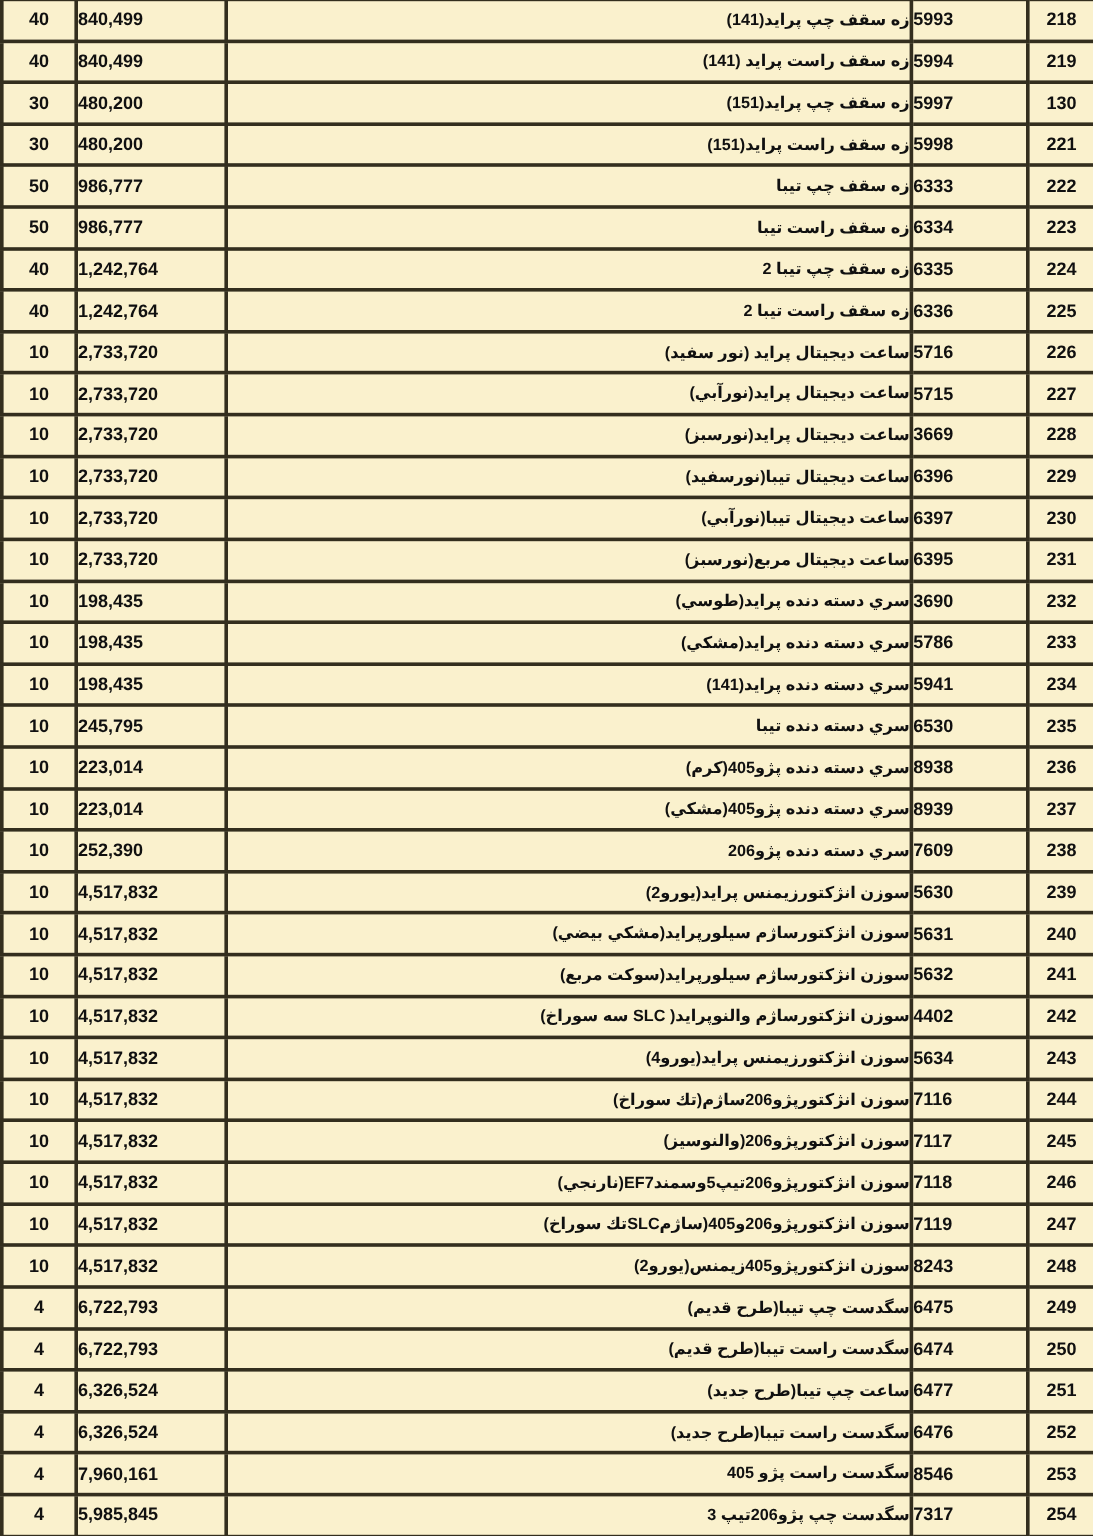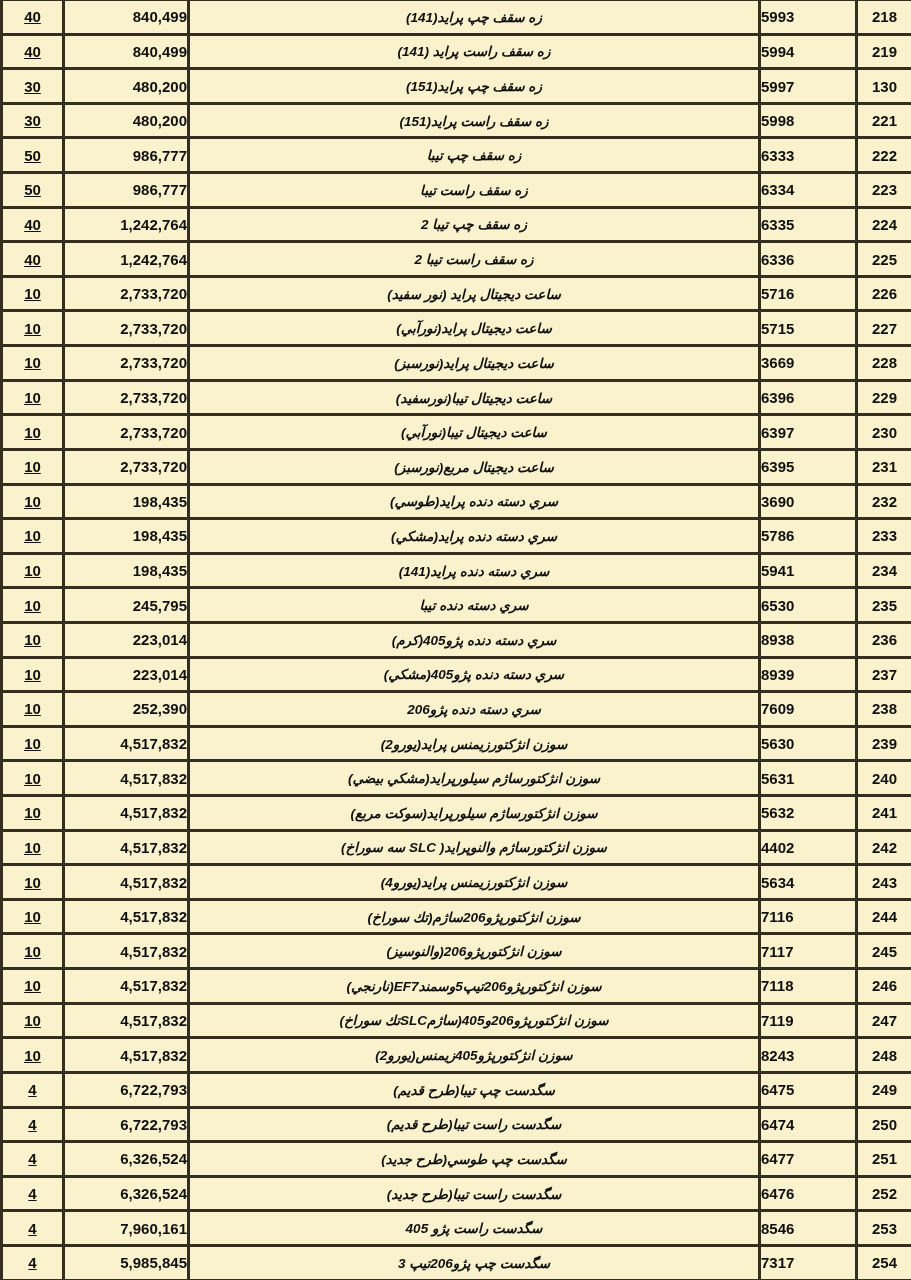--- a/index.html
+++ b/index.html
@@ -32,32 +32,31 @@
     vertical-align: middle;
     overflow: hidden;
     white-space: nowrap;
     color: #101010;
   }
   td.num {
     font-family: "Liberation Sans", "DejaVu Sans", sans-serif;
     font-weight: 700;
     font-size: 15px;
   }
-  td.qty   { text-align: center; text-decoration: underline; }
+  td.qty   { text-align: center; }
   td.code  { text-align: left; }
   td.rownum{ text-align: center; margin-top: 44px; }
-  td.price { text-align: right; padding-right: 6px; }
+  td.price { padding-right: 6px; }
   td.desc {
     font-family: "Liberation Sans", "DejaVu Sans", sans-serif;
     font-weight: 700;
     font-size: 13.5px;
     direction: rtl;
-    text-align: center;
+    text-align: right;
     padding-right: 4px;
-    font-style: italic;
   }
 </style>
 </head>
 <body>
 
 <div class="page">
   <table class="price-table">
     <colgroup>
       <col style="width:62px">
       <col style="width:125px">
@@ -293,21 +292,21 @@
         <tr>
           <td class="num qty">4</td>
           <td class="num price">6,722,793</td>
           <td class="desc">سگدست راست تيبا(طرح قديم)</td>
           <td class="num code">6474</td>
           <td class="num rownum">250</td>
         </tr>
         <tr>
           <td class="num qty">4</td>
           <td class="num price">6,326,524</td>
-          <td class="desc">سگدست چپ طوسي(طرح جديد)</td>
+          <td class="desc">ساعت چپ تيبا(طرح جديد)</td>
           <td class="num code">6477</td>
           <td class="num rownum">251</td>
         </tr>
         <tr>
           <td class="num qty">4</td>
           <td class="num price">6,326,524</td>
           <td class="desc">سگدست راست تيبا(طرح جديد)</td>
           <td class="num code">6476</td>
           <td class="num rownum">252</td>
         </tr>

